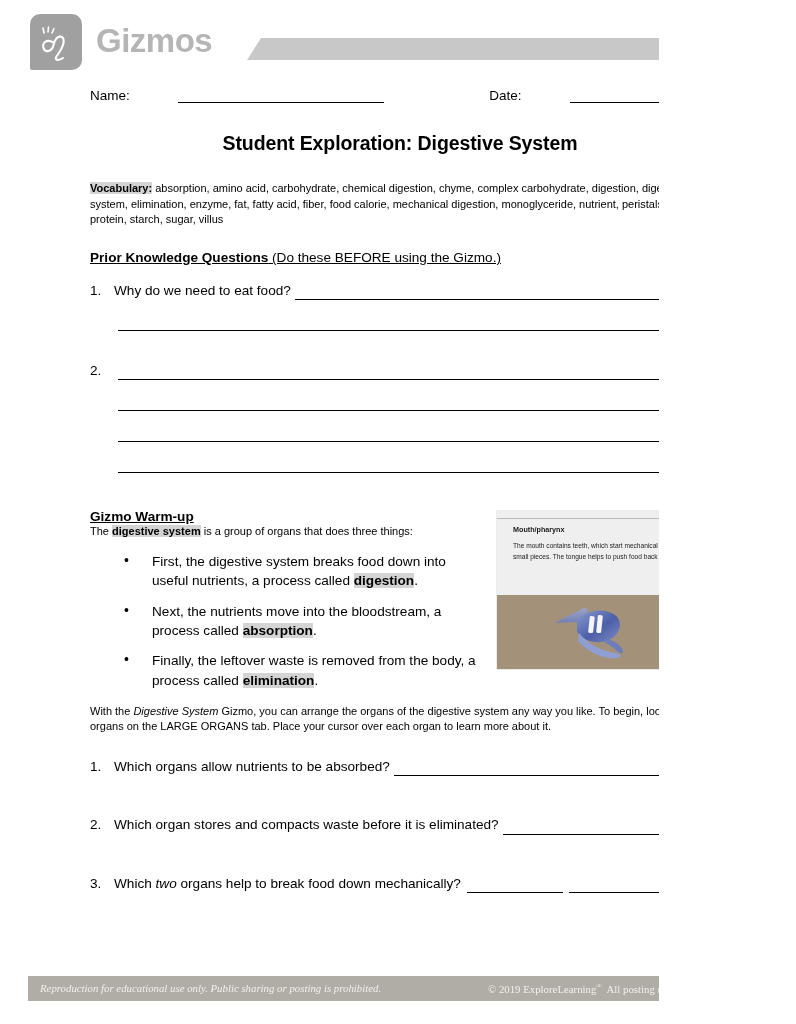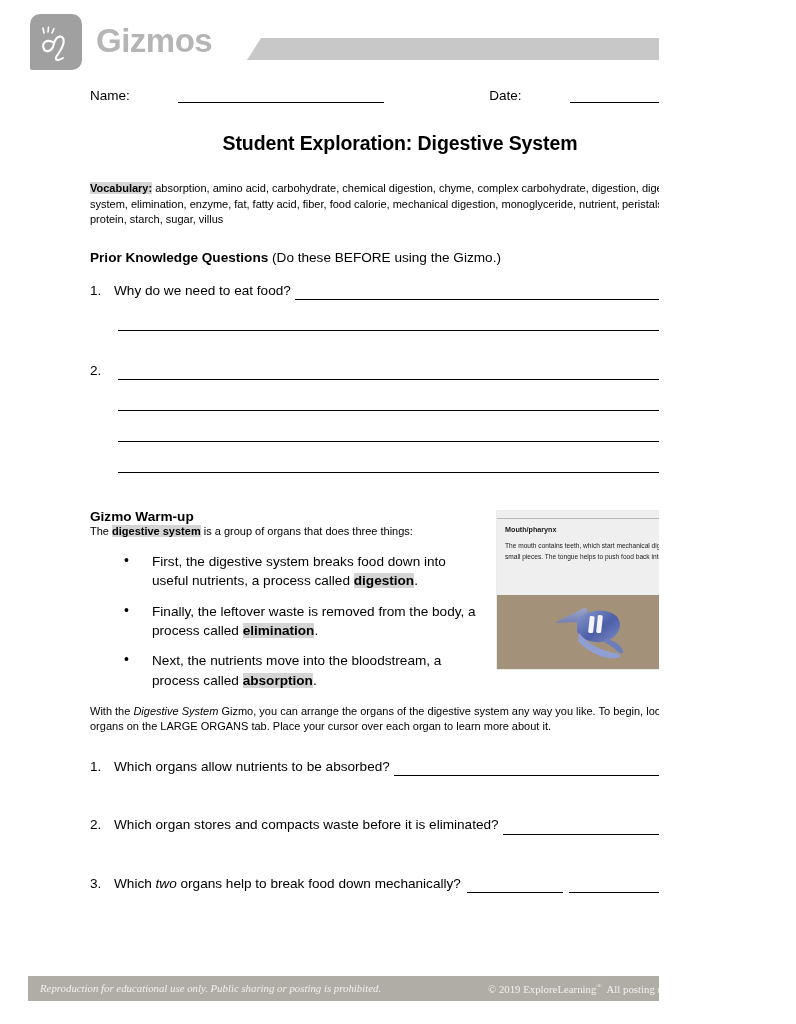--- a/index.html
+++ b/index.html
@@ -108,20 +108,21 @@
     background: #d4d4d4;
     font-weight: bold;
   }
   b { font-weight: bold; }
   i { font-style: italic; }
 
   .section-head {
     font-size: 13.6px;
     font-weight: bold;
     margin: 0;
+    text-decoration: underline;
   }
   .pk-head { margin-bottom: 16px; }
 
   
   .qrow {
     display: flex;
     font-size: 13.6px;
     line-height: 1.42;
     align-items: flex-end;
     margin-top: 14px;
@@ -191,21 +192,21 @@
     overflow: hidden;
   }
   .shot-topstrip {
     height: 7px;
     background: #efefef;
     border-bottom: 1px solid #b9b9b9;
   }
   .shot-tooltip {
     background: #efefef;
     height: 76px;
-    padding: 6px 0 0 8px;
+    padding: 6px 0 0 16px;
     box-sizing: border-box;
     overflow: hidden;
   }
   .tip-title {
     font-size: 7.2px;
     font-weight: bold;
     color: #1a1a1a;
     margin-bottom: 7px;
     white-space: nowrap;
     font-family: "Liberation Sans", sans-serif;
@@ -371,22 +372,22 @@
           </svg>
         </div>
       </div>
 
       <div class="warmup-text">
         <p class="section-head">Gizmo Warm-up</p>
         <p class="para"><span>The </span><b class="hl">digestive system</b><span> is a group of organs that does three things:</span></p>
 
         <ul class="bullets">
           <li><span>First, the digestive system breaks food down into useful nutrients, a process called </span><b class="hl">digestion</b><span>.</span></li>
+          <li><span>Next, the nutrients move into the bloodstream, a process called </span><b class="hl">absorption</b><span>.</span></li>
           <li><span>Finally, the leftover waste is removed from the body, a process called </span><b class="hl">elimination</b><span>.</span></li>
-          <li><span>Next, the nutrients move into the bloodstream, a process called </span><b class="hl">absorption</b><span>.</span></li>
         </ul>
       </div>
     </div>
 
     <p class="para" style="margin-top:14px"><span>With the </span><i>Digestive System</i><span> Gizmo, you can arrange the organs of the digestive system any way you like. To begin, look at the organs on the LARGE ORGANS tab. Place your cursor over each organ to learn more about it.</span></p>
 
     <div>
       <div class="qrow" style="margin-top:22px">
         <span class="qnum">1.</span>
         <span class="qtext">Which organs allow nutrients to be absorbed?</span>

